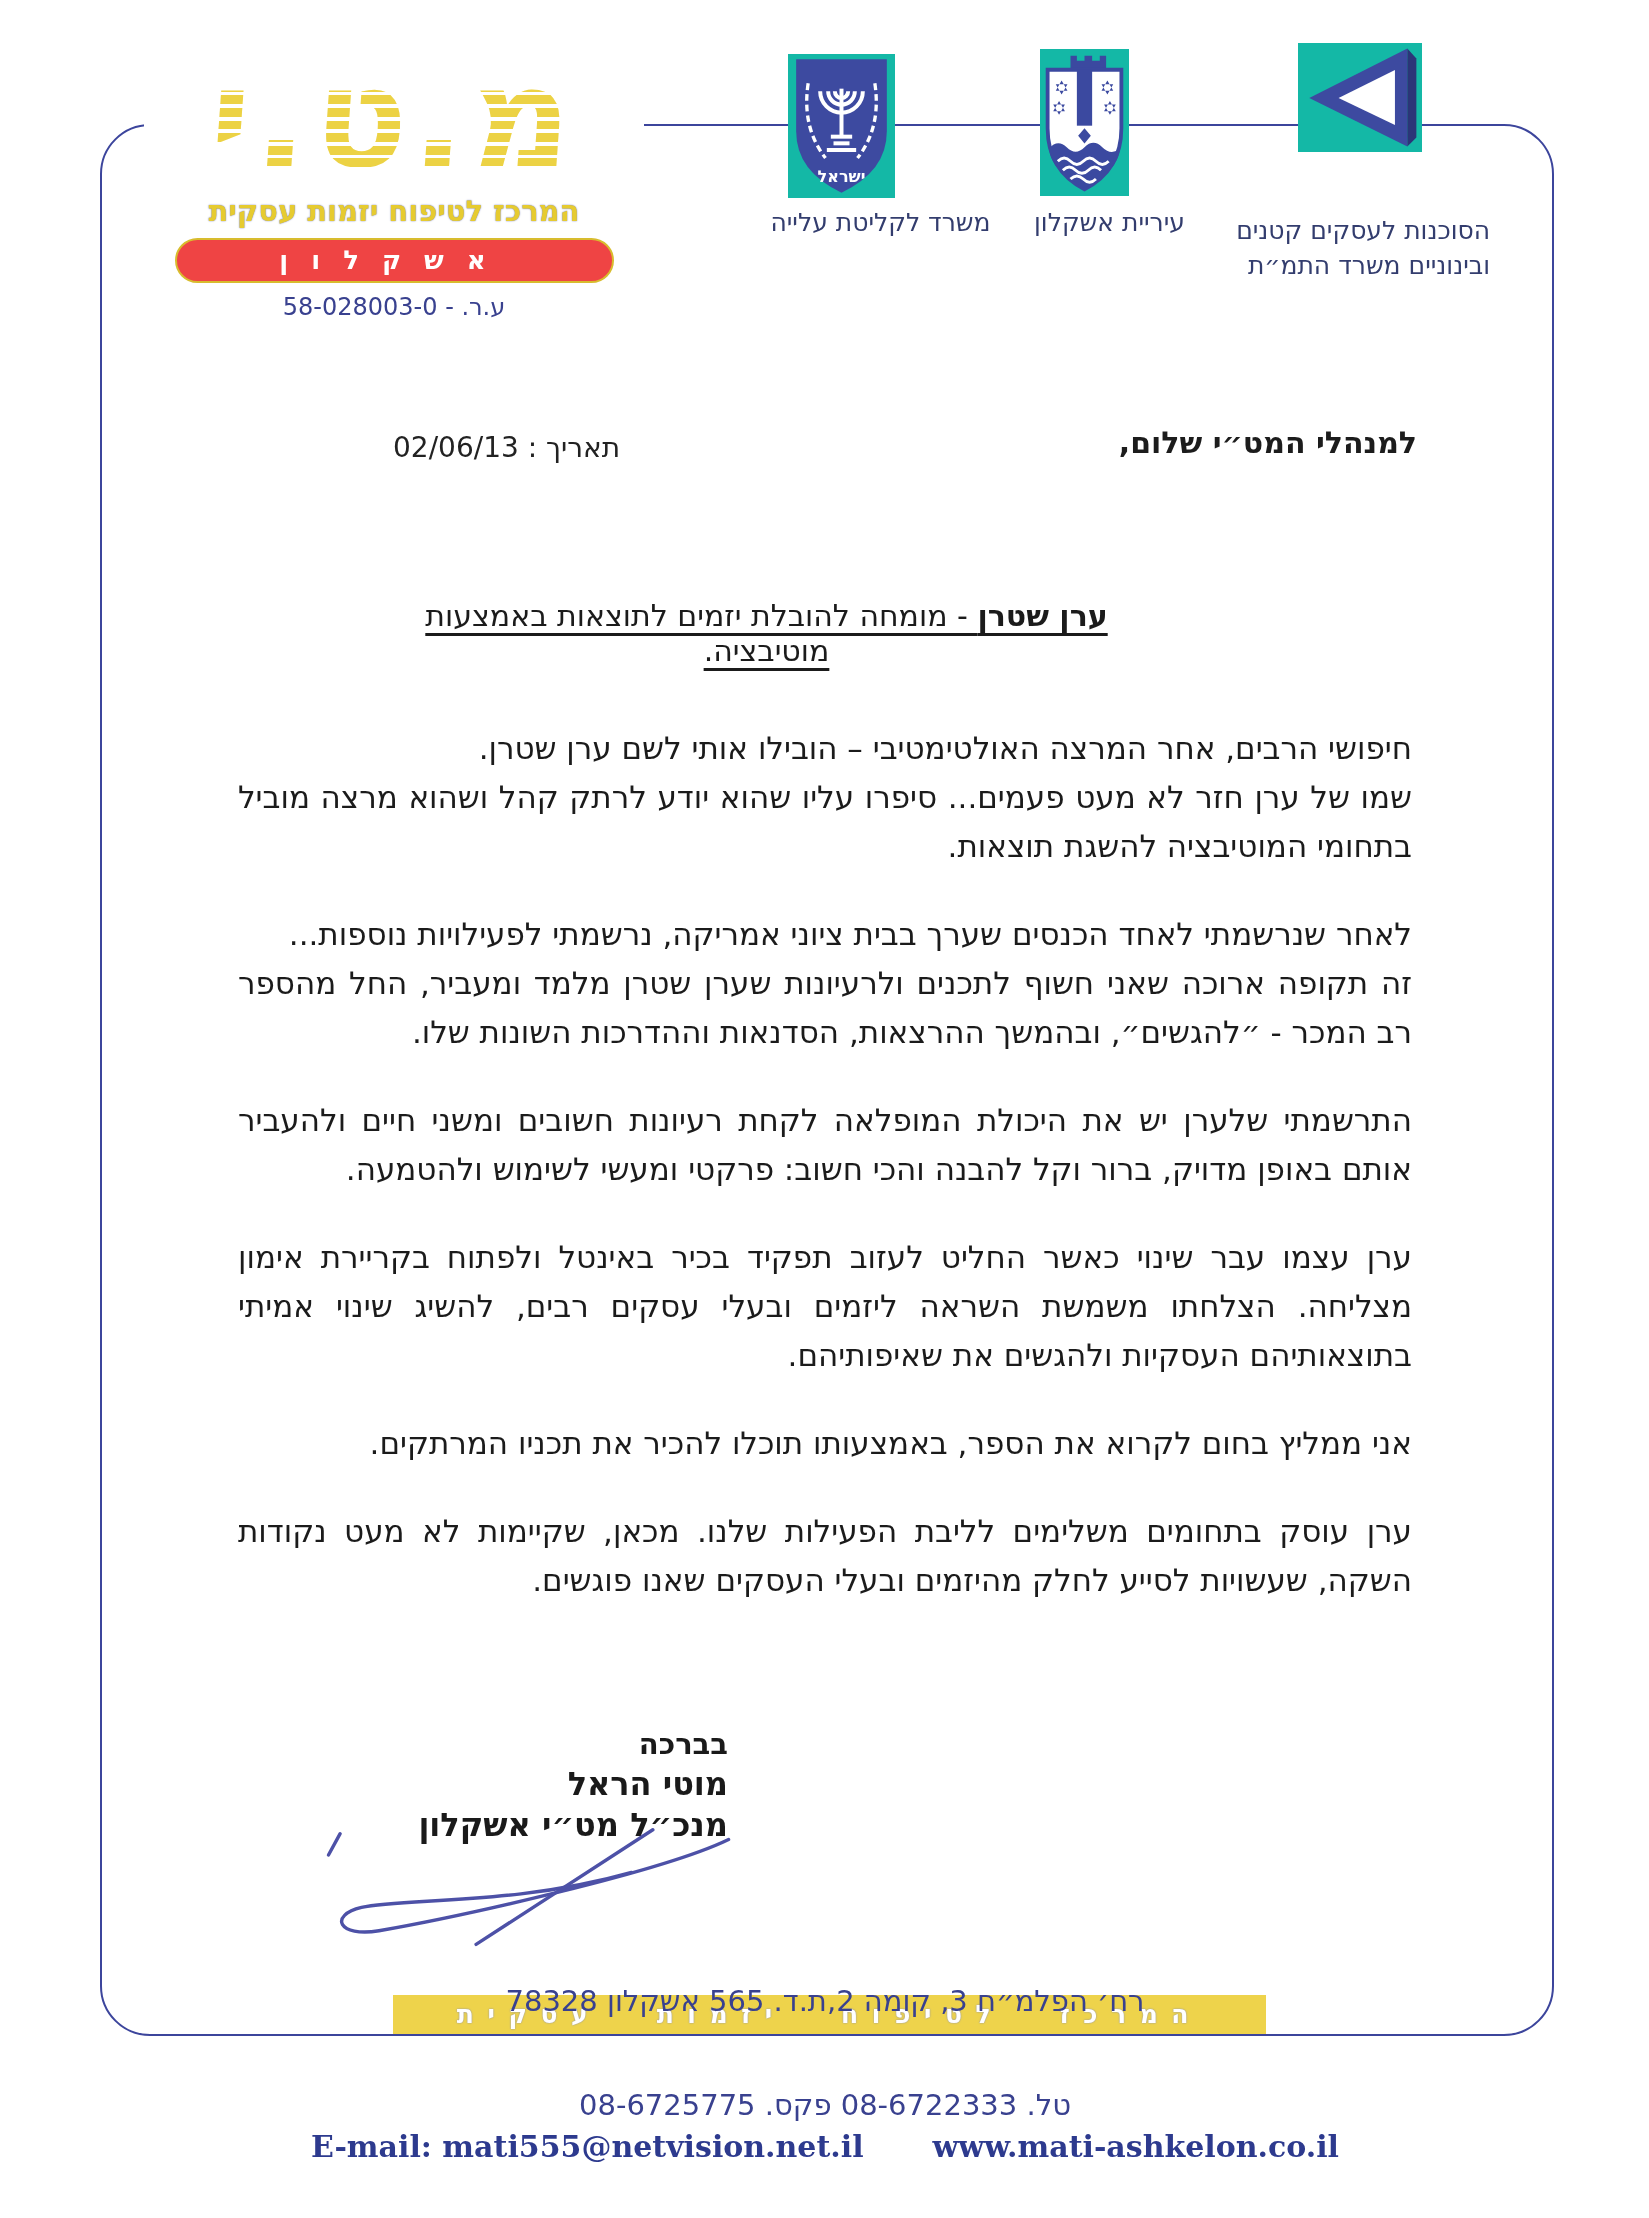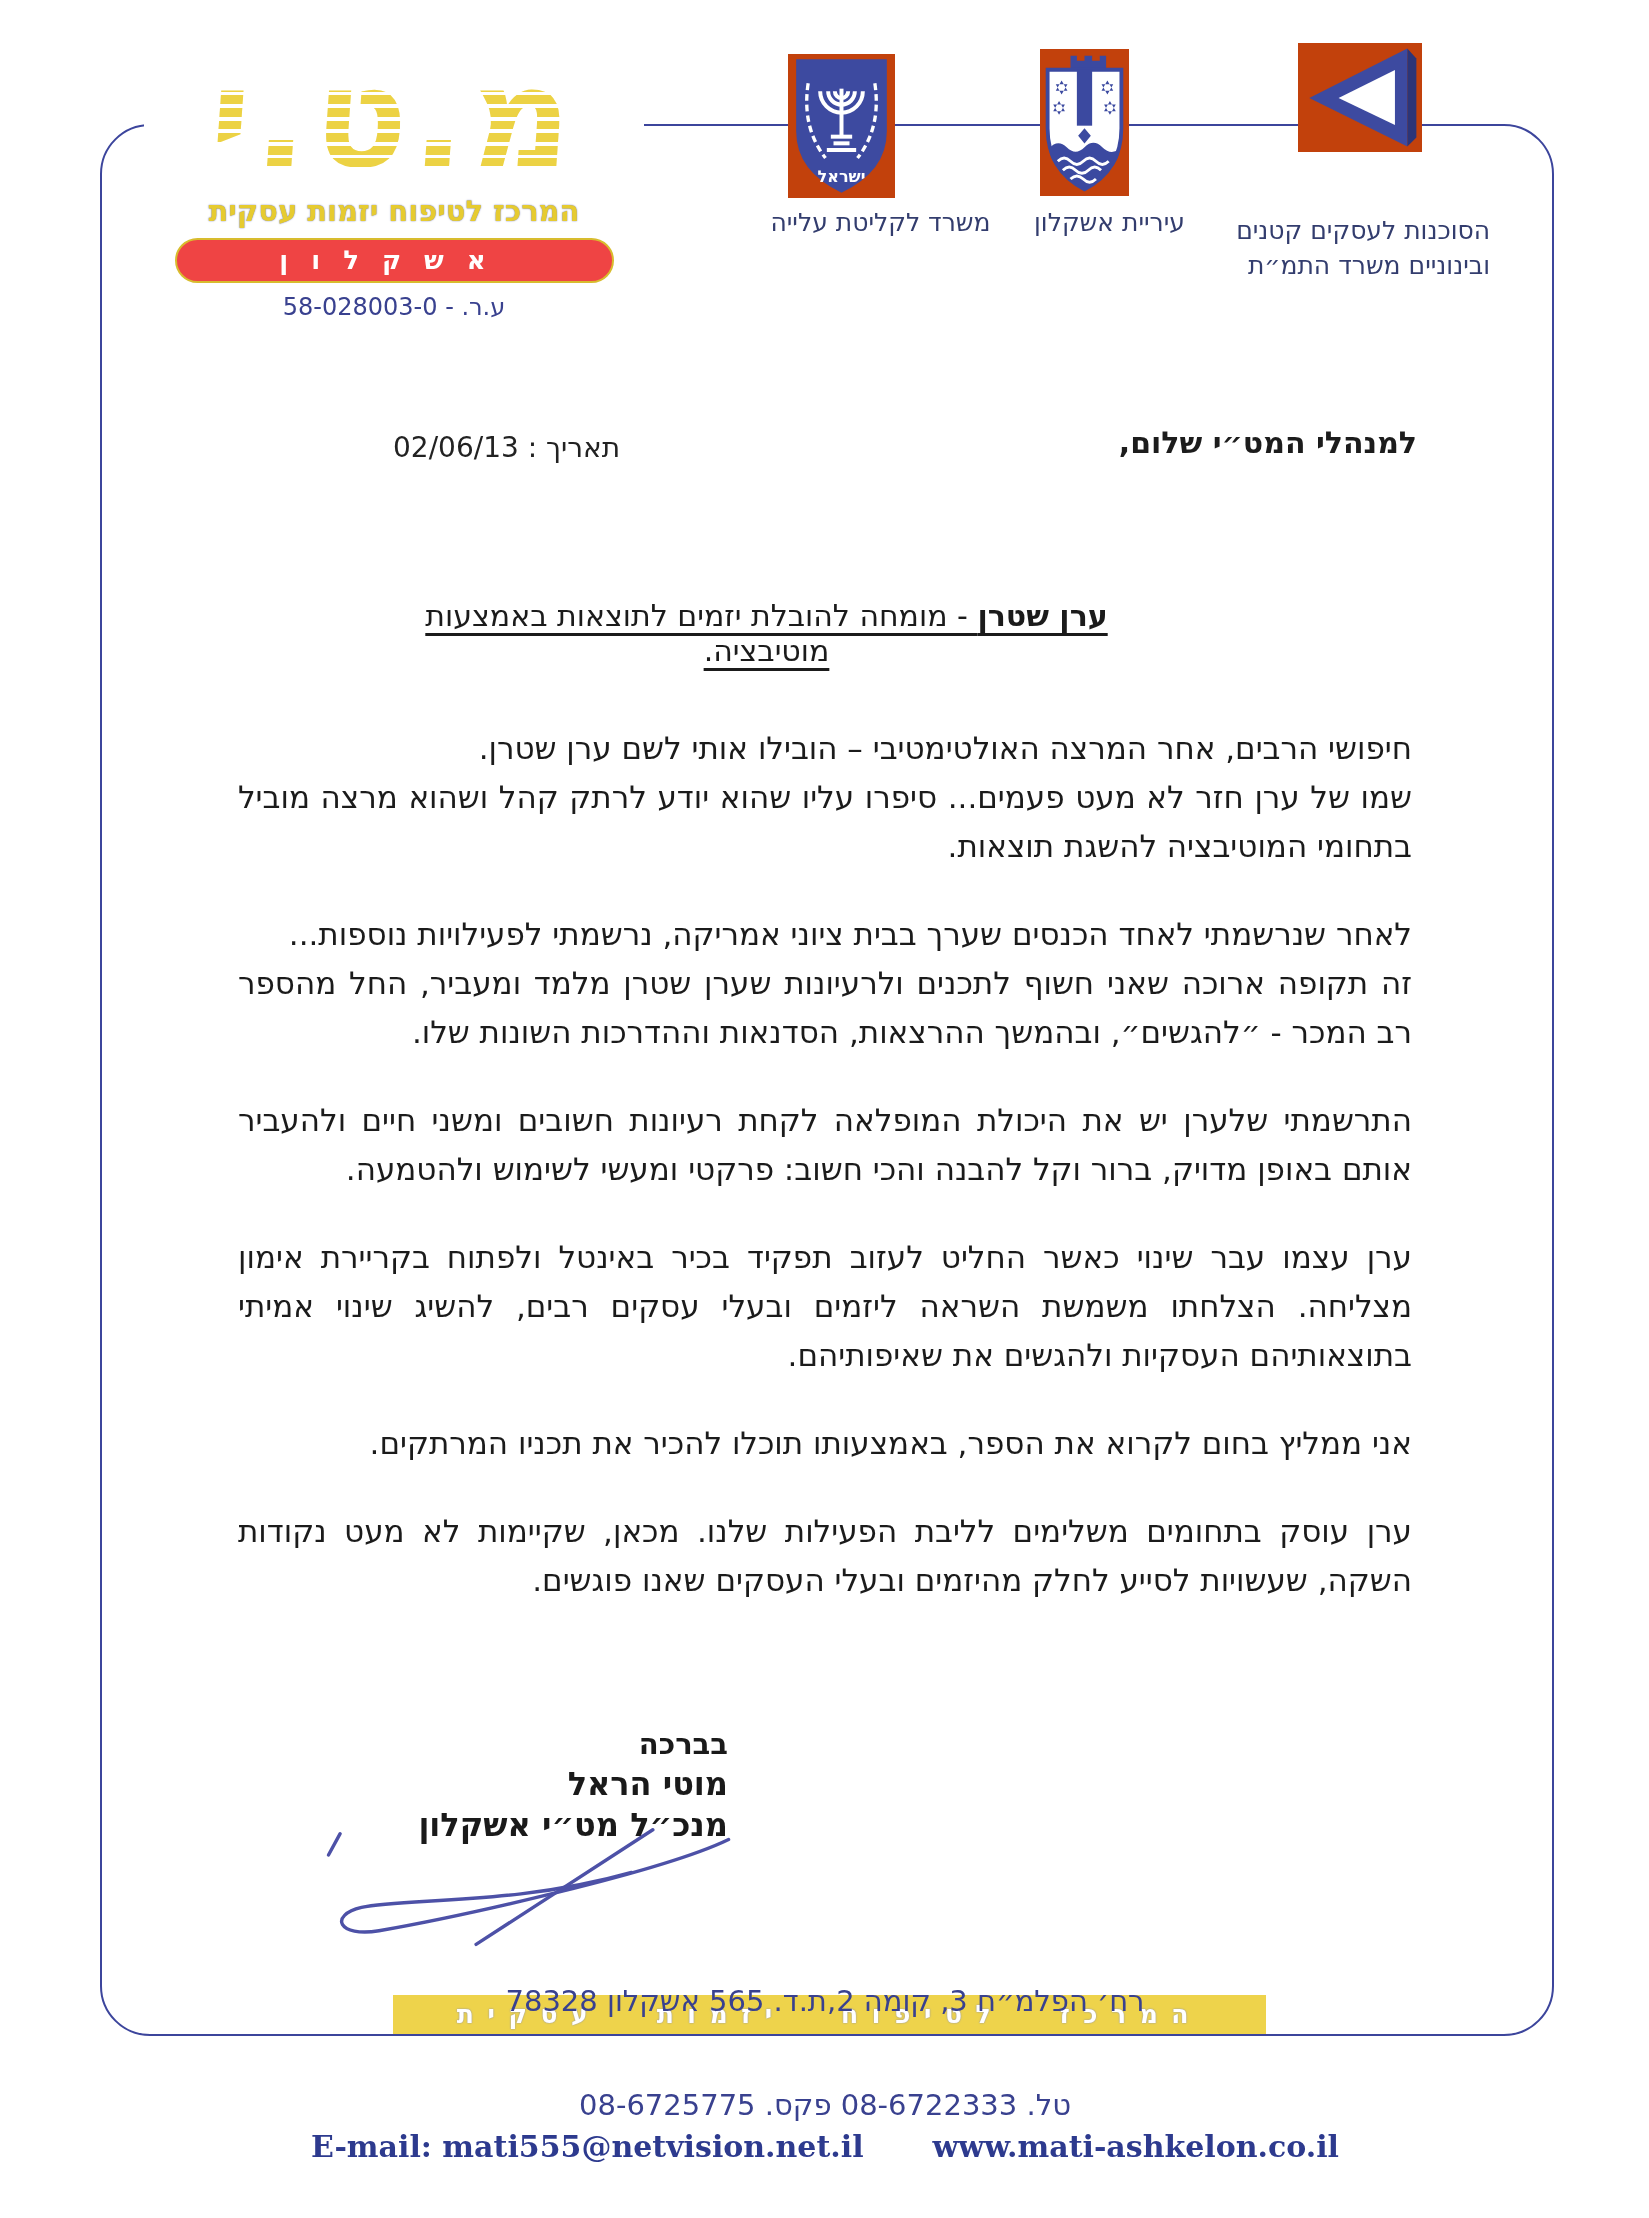--- a/index.html
+++ b/index.html
@@ -30,21 +30,21 @@
     text-shadow:0 0 1.5px #5560a8; margin-top:1.9px;
   }
   .mati-oval {
     width:435px; height:41px; margin:9.7px auto 0 auto; background:#ef4444;
     border:2.9px solid #d8bc2e; border-radius:25px; color:#ffffff;
     font-size:26px; font-weight:bold; letter-spacing:23px; line-height:41px;
     text-align:center;
   }
   .mati-reg { margin-top:10px; font-size:24px; color:#39418f; }
 
-  .emblem { position:absolute; z-index:2; background:#c2410c; }
+  .emblem { position:absolute; z-index:2; background:#14b8a6; }
   .emblem svg { display:block; width:100%; height:100%; }
 
   .org-label {
     position:absolute; z-index:2; font-size:25px; color:#333d6e;
     text-align:center; direction:rtl;
   }
   .org-label.two-line { text-align:right; line-height:35px; }
 
   
   .salutation {

